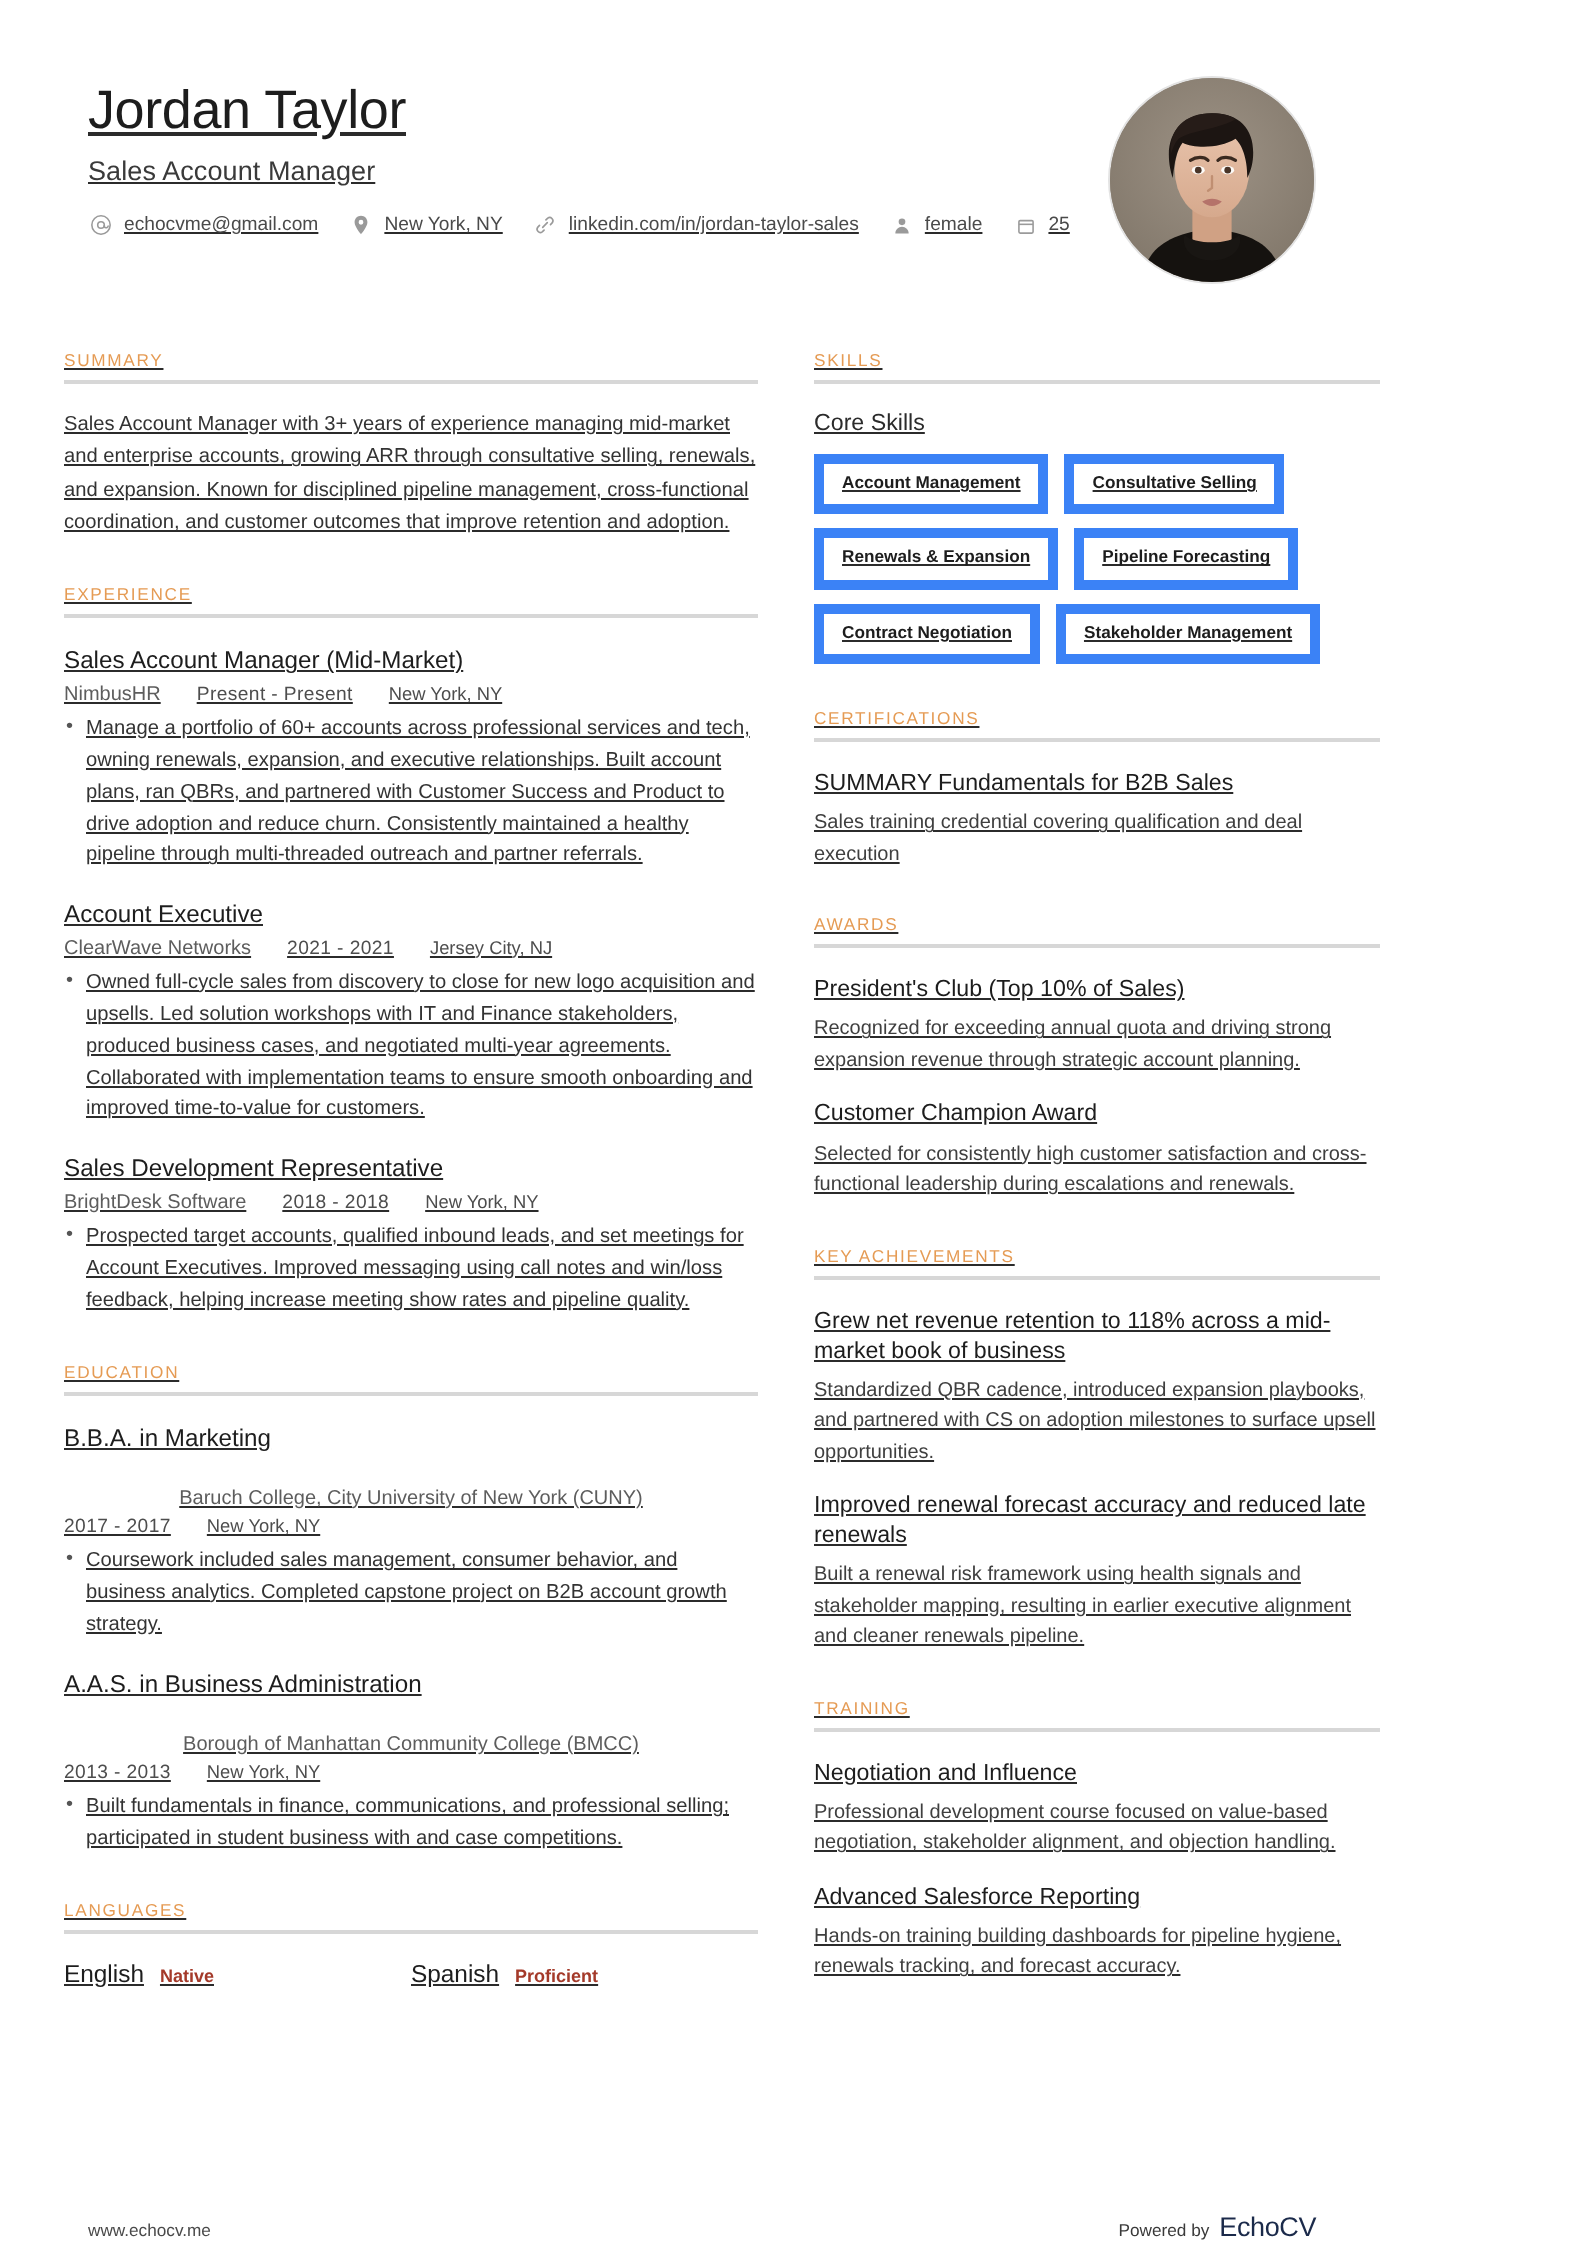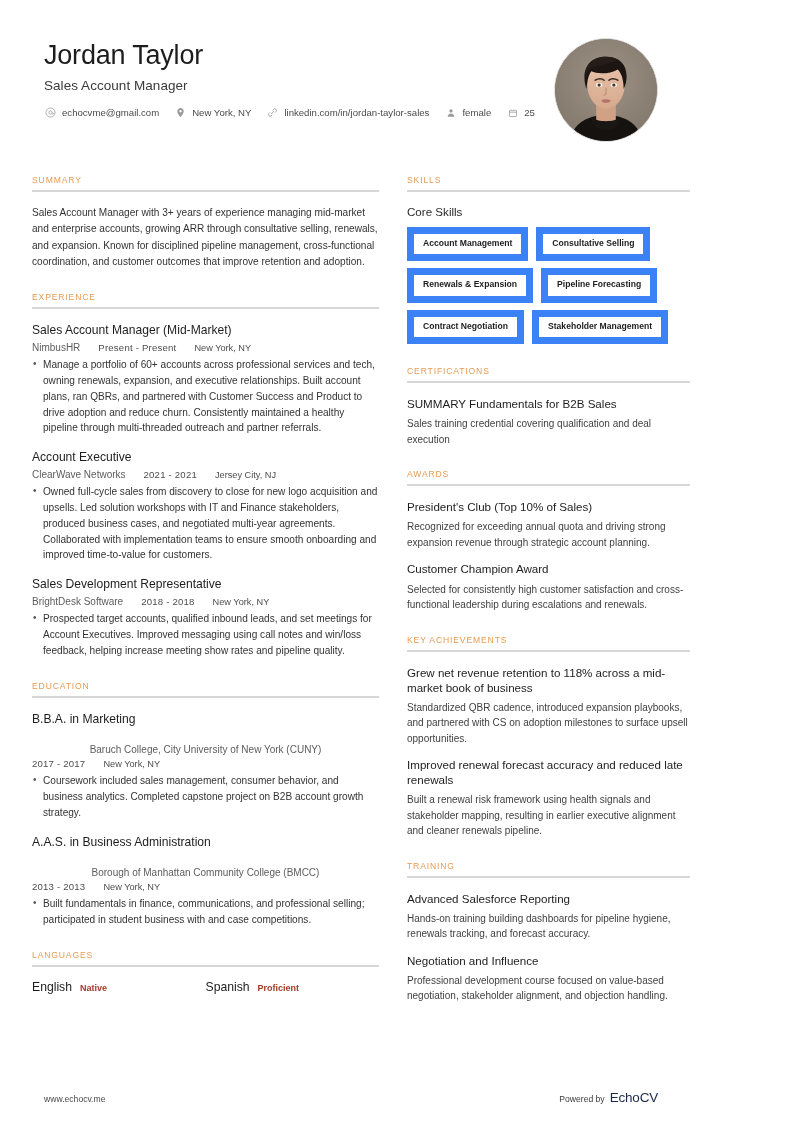--- a/index.html
+++ b/index.html
@@ -16,20 +16,21 @@
     position: relative;
   }
 
   .page {
     width: 702px;
     height: 1123px;
     position: relative;
     background: #ffffff;
     padding: 0;
     overflow: hidden;
+    text-decoration: underline;
   }
 
   
   .header {
     display: flex;
     justify-content: space-between;
     align-items: flex-start;
     padding: 36px 44px 0 44px;
   }
 
@@ -223,21 +224,21 @@
     font-size: 11.6px;
     color: #2b2b2b;
     margin-bottom: 9px;
   }
   .skill-tags {
     display: flex;
     flex-wrap: wrap;
     gap: 7px 8px;
   }
   .skill-tag {
-    border: 7px solid #3b82f6;
+    border: 5px solid #3b82f6;
     padding: 5px 9px 6px 9px;
     font-size: 8.6px;
     font-weight: 700;
     color: #1d1d1d;
     line-height: 1.1;
     white-space: nowrap;
   }
 
   
   .ritem { margin-bottom: 11px; }
@@ -253,21 +254,21 @@
     color: #3f3f3f;
     line-height: 1.55;
     margin-top: 5px;
   }
 
   
   .footer {
     position: absolute;
     left: 44px;
     right: 44px;
-    bottom: 18px;
+    bottom: 2px;
     display: flex;
     justify-content: space-between;
     align-items: baseline;
   }
   .footer-left {
     font-size: 8.6px;
     color: #4a4a4a;
   }
   .footer-right {
     display: flex;
@@ -538,26 +539,26 @@
         <div class="ritem">
           <div class="ritem-title">Improved renewal forecast accuracy and reduced late renewals</div>
           <div class="ritem-sub">Built a renewal risk framework using health signals and stakeholder mapping, resulting in earlier executive alignment and cleaner renewals pipeline.</div>
         </div>
       </div>
 
       <div class="section">
         <div class="sec-title">TRAINING</div>
         <div class="sec-rule"></div>
         <div class="ritem">
+          <div class="ritem-title">Negotiation and Influence</div>
+          <div class="ritem-sub">Professional development course focused on value-based negotiation, stakeholder alignment, and objection handling.</div>
+        </div>
+        <div class="ritem">
           <div class="ritem-title">Advanced Salesforce Reporting</div>
           <div class="ritem-sub">Hands-on training building dashboards for pipeline hygiene, renewals tracking, and forecast accuracy.</div>
-        </div>
-        <div class="ritem">
-          <div class="ritem-title">Negotiation and Influence</div>
-          <div class="ritem-sub">Professional development course focused on value-based negotiation, stakeholder alignment, and objection handling.</div>
         </div>
       </div>
 
     </div>
   </div>
 
   <div class="footer">
     <div class="footer-left">www.echocv.me</div>
     <div class="footer-right">
       <span class="powered-by">Powered by</span>

